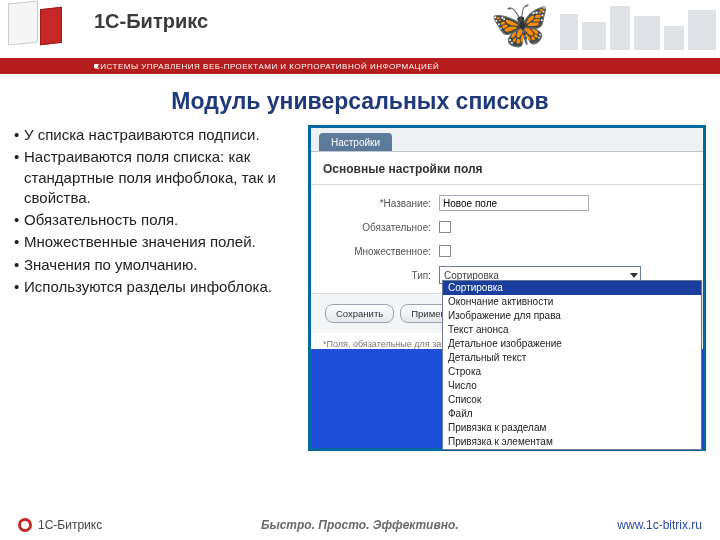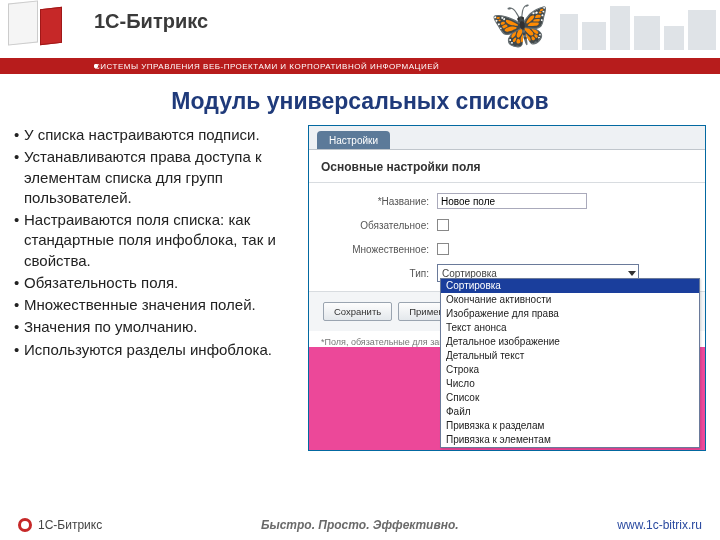--- a/index.html
+++ b/index.html
@@ -21,34 +21,34 @@
   .title { text-align: center; color: #1f3a7a; font-size: 23px; font-weight: bold; margin: 14px 0 10px; }
 
   
   .content { display: flex; padding: 0 14px; gap: 4px; }
   .bullets { width: 290px; font-size: 15px; color: #222; line-height: 1.35; }
   .bullets ul { list-style: none; }
   .bullets li { position: relative; padding-left: 10px; margin-bottom: 2px; }
   .bullets li::before { content: "•"; position: absolute; left: 0; }
 
   
-  .panel { flex: 1; border: 1px solid #0369a1; background: #ec4899; font-size: 11px; color: #444; position: relative; height: 326px; }
+  .panel { flex: 1; border: 3px solid #0369a1; background: #1d4ed8; font-size: 11px; color: #444; position: relative; height: 326px; }
   .tabbar { height: 24px; background: #eef1f4; display: flex; align-items: flex-end; padding-left: 8px; border-bottom: 1px solid #c0c6cc; }
   .tab { background: #5c7a99; color: #fff; font-size: 10px; padding: 4px 12px 3px; border-radius: 4px 4px 0 0; }
   .section-head { font-weight: bold; font-size: 12px; color: #333; padding: 10px 12px 8px; border-bottom: 1px solid #d8dce0; background:#fff; }
   .form { background: #fff; padding: 6px 0; }
   .frow { display: flex; align-items: center; height: 24px; }
   .flabel { width: 128px; text-align: right; padding-right: 8px; font-size: 10px; color: #555; }
   .finput { width: 150px; height: 16px; border: 1px solid #aab; font-size: 10px; padding: 0 3px; background: #fff; }
   .fcheck { width: 12px; height: 12px; border: 1px solid #888; background: #fff; }
   .fselect { width: 202px; height: 18px; border: 1px solid #6a7a9a; background: #fff; font-size: 10px; display:flex; align-items:center; justify-content:space-between; padding:0 2px 0 4px; }
   .caret { width:0; height:0; border-left:4px solid transparent; border-right:4px solid transparent; border-top:5px solid #333; }
 
   .btnrow { display:flex; gap:6px; padding: 10px 0 10px 14px; border-top:1px solid #d8dce0; background:#f3f5f7; }
-  .btn { font-size: 9.5px; padding: 3px 10px; border:1px solid #9aa4b0; background: linear-gradient(#fdfdfd,#e4e8ec); border-radius:2px; color:#333; cursor:pointer; }
+  .btn { font-size: 9.5px; padding: 3px 10px; border:1px solid #9aa4b0; background: linear-gradient(#fdfdfd,#e4e8ec); border-radius:8px; color:#333; cursor:pointer; }
 
   .footnote { font-size: 9px; color: #777; padding: 6px 12px 0; background:#fff; }
 
   
   .dropdown { position: absolute; left: 131px; top: 152px; width: 260px; border: 1px solid #6a7a9a; background: #fff; font-size: 10px; color: #222; max-height: 176px; overflow: hidden; box-shadow: 1px 1px 2px rgba(0,0,0,0.15); }
   .dropdown .opt { padding: 1px 5px; line-height: 12px; white-space: nowrap; }
   .dropdown .opt.sel { background: #1a3e9c; color: #fff; }
 
   
   .footer { position: absolute; bottom: 0; left: 0; right: 0; height: 30px; display: flex; align-items: center; justify-content: space-between; padding: 0 18px; border-top: 0; background:#fff; }
@@ -80,21 +80,20 @@
   <span>СИСТЕМЫ УПРАВЛЕНИЯ ВЕБ-ПРОЕКТАМИ И КОРПОРАТИВНОЙ ИНФОРМАЦИЕЙ</span>
 </div>
 
 <div class="title">Модуль универсальных списков</div>
 
 <div class="content">
 
   <div class="bullets">
     <ul>
       <li>У списка настраиваются подписи.</li>
-      <li>Устанавливаются права доступа к элементам списка для групп пользователей.</li>
       <li>Настраиваются поля списка: как стандартные поля инфоблока, так и свойства.</li>
       <li>Обязательность поля.</li>
       <li>Множественные значения полей.</li>
       <li>Значения по умолчанию.</li>
       <li>Используются разделы инфоблока.</li>
     </ul>
   </div>
 
   <div class="panel">
     <div class="tabbar">

